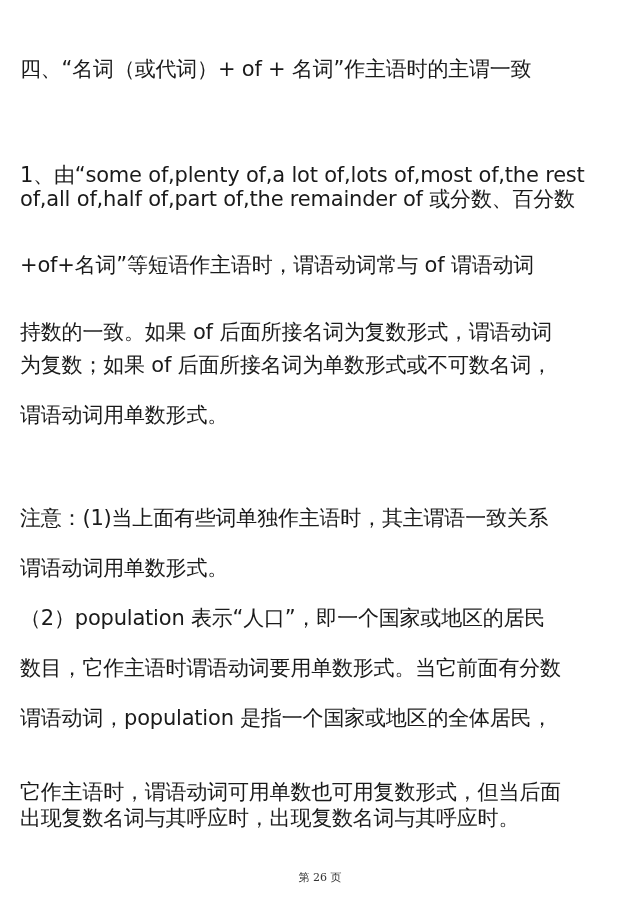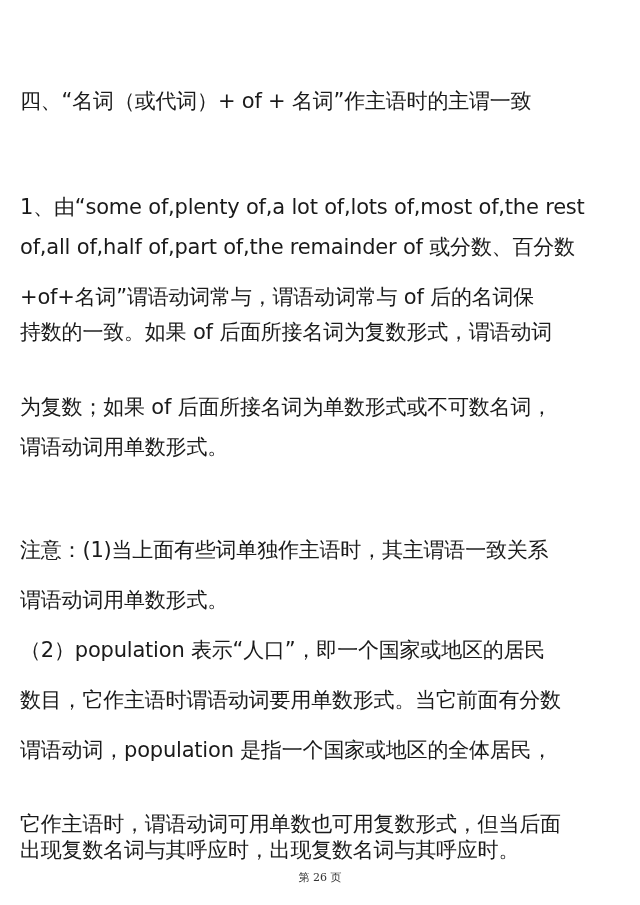--- a/index.html
+++ b/index.html
@@ -22,21 +22,20 @@
       width: 640px;
       height: 905px;
     }
     .line {
       position: absolute;
       left: 20px;
       white-space: nowrap;
       font-size: 21px;
       line-height: 30px;
       letter-spacing: -0.2px;
-      margin-top: 32px;
     }
     .title {
       left: 20px;
       font-size: 21px;
     }
     .footer {
       position: absolute;
       left: 0;
       width: 640px;
       top: 870px;
@@ -47,24 +46,24 @@
     }
   </style>
 </head>
 <body>
 
 <div class="page">
   <div class="line title" style="top:54px;">四、“名词（或代词）+ of + 名词”作主语时的主谓一致</div>
 
   <div>
     <div class="line" style="top:160px;">1、由“some of,plenty of,a lot of,lots of,most of,the rest</div>
-    <div class="line" style="top:200px;">of,all of,half of,part of,the remainder of 或分数、百分数</div>
-    <div class="line" style="top:250px;">+of+名词”谓语动词常与，谓语动词常与 of 后的名词保</div>
-    <div class="line" style="top:285px;">持数的一致。如果 of 后面所接名词为复数形式，谓语动词</div>
-    <div class="line" style="top:360px;">为复数；如果 of 后面所接名词为单数形式或不可数名词，</div>
+    <div class="line" style="top:184px;">of,all of,half of,part of,the remainder of 或分数、百分数</div>
+    <div class="line" style="top:250px;">+of+名词”等短语作主语时，谓语动词常与 of 谓语动词</div>
+    <div class="line" style="top:317px;">持数的一致。如果 of 后面所接名词为复数形式，谓语动词</div>
+    <div class="line" style="top:350px;">为复数；如果 of 后面所接名词为单数形式或不可数名词，</div>
     <div class="line" style="top:400px;">谓语动词用单数形式。</div>
   </div>
 
   <div>
     <div class="line" style="top:503px;">注意：(1)当上面有些词单独作主语时，其主谓语一致关系</div>
     <div class="line" style="top:553px;">谓语动词用单数形式。</div>
     <div class="line" style="top:603px;text-align:center;">（2）population 表示“人口”，即一个国家或地区的居民</div>
     <div class="line" style="top:653px;text-align:center;">数目，它作主语时谓语动词要用单数形式。当它前面有分数</div>
     <div class="line" style="top:703px;">谓语动词，population 是指一个国家或地区的全体居民，</div>
     <div class="line" style="top:777px;">它作主语时，谓语动词可用单数也可用复数形式，但当后面</div>

